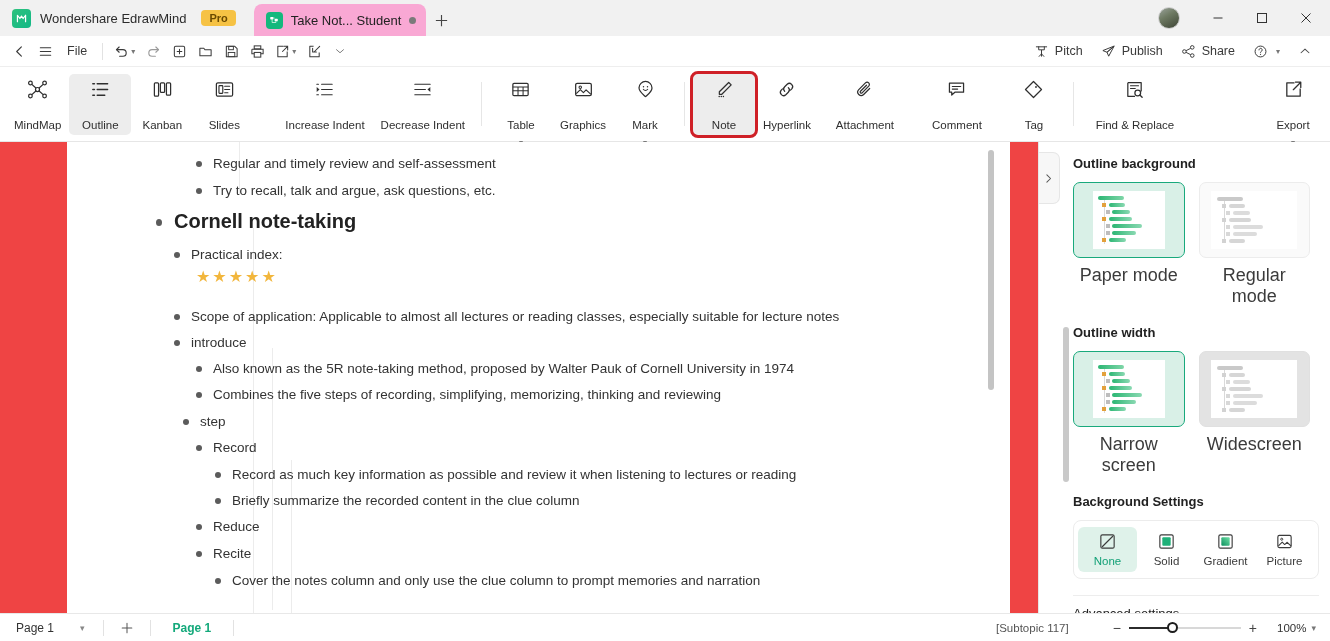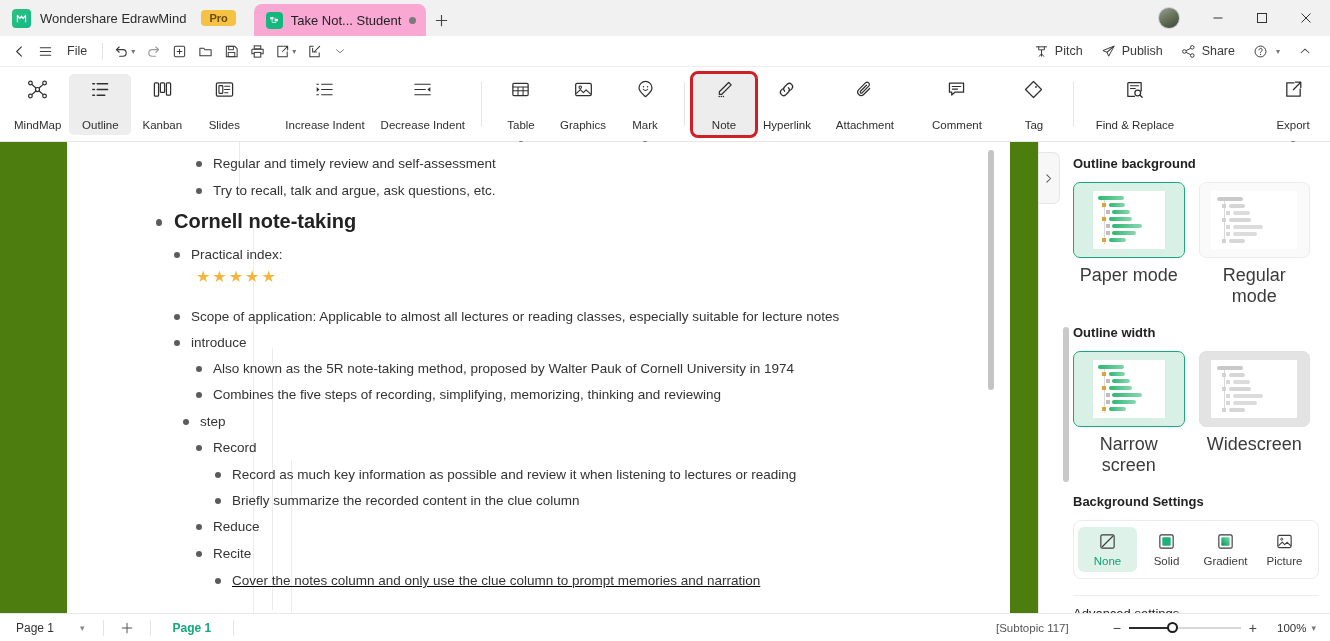--- a/index.html
+++ b/index.html
@@ -87,21 +87,21 @@
   .rb-btn .ic { height: 23px; display: flex; align-items: center; justify-content: center; }
   .rb-btn.active { background: #ededed; }
   .rb-btn.highlighted { background: #ededed; outline: 3px solid #cf2027; outline-offset: 0px; }
   .rb-caret { position: absolute; bottom: -12px; font-size: 8px; color: #7a7a7a; }
   .rb-sep { width: 1px; height: 44px; background: #e6e6e6; margin: 0 8px; }
   .rb-spacer { width: 22px; }
 
   
   .body { flex: 1 1 auto; display: flex; min-height: 0; position: relative; background: #e2e2e2; }
 
-  .canvas { flex: 1 1 auto; position: relative; overflow: hidden; background: #4d7c0f; }
+  .canvas { flex: 1 1 auto; position: relative; overflow: hidden; background: #ef4444; }
   .paper {
     position: absolute; left: 67px; top: 0; width: 943px; bottom: 0;
     background: #ffffff;
   }
   .outline { position: absolute; left: 0; top: 0; right: 0; padding-top: 12px; }
 
   .row { display: flex; align-items: flex-start; position: relative; }
   .bullet {
     width: 6px; height: 6px; border-radius: 50%; background: #5b5b5b;
     flex: 0 0 6px; margin-top: 7px;
@@ -621,21 +621,21 @@
           <div class="row" style="padding-left:129px; height:27px;">
             <span class="bullet"></span>
             <span class="txt">Reduce</span>
           </div>
 
           <div class="row" style="padding-left:129px; height:27px;">
             <span class="bullet"></span>
             <span class="txt">Recite</span>
           </div>
 
-          <div class="row" style="padding-left:148px; height:26px;text-decoration:underline;">
+          <div class="row" style="padding-left:148px; height:26px;">
             <span class="bullet"></span>
             <span class="txt">Cover the notes column and only use the clue column to prompt memories and narration</span>
           </div>
 
         </div>
       </div>
       <div class="vscroll" style="left:988px"></div>
     </div>
 
     <div class="rpanel">

